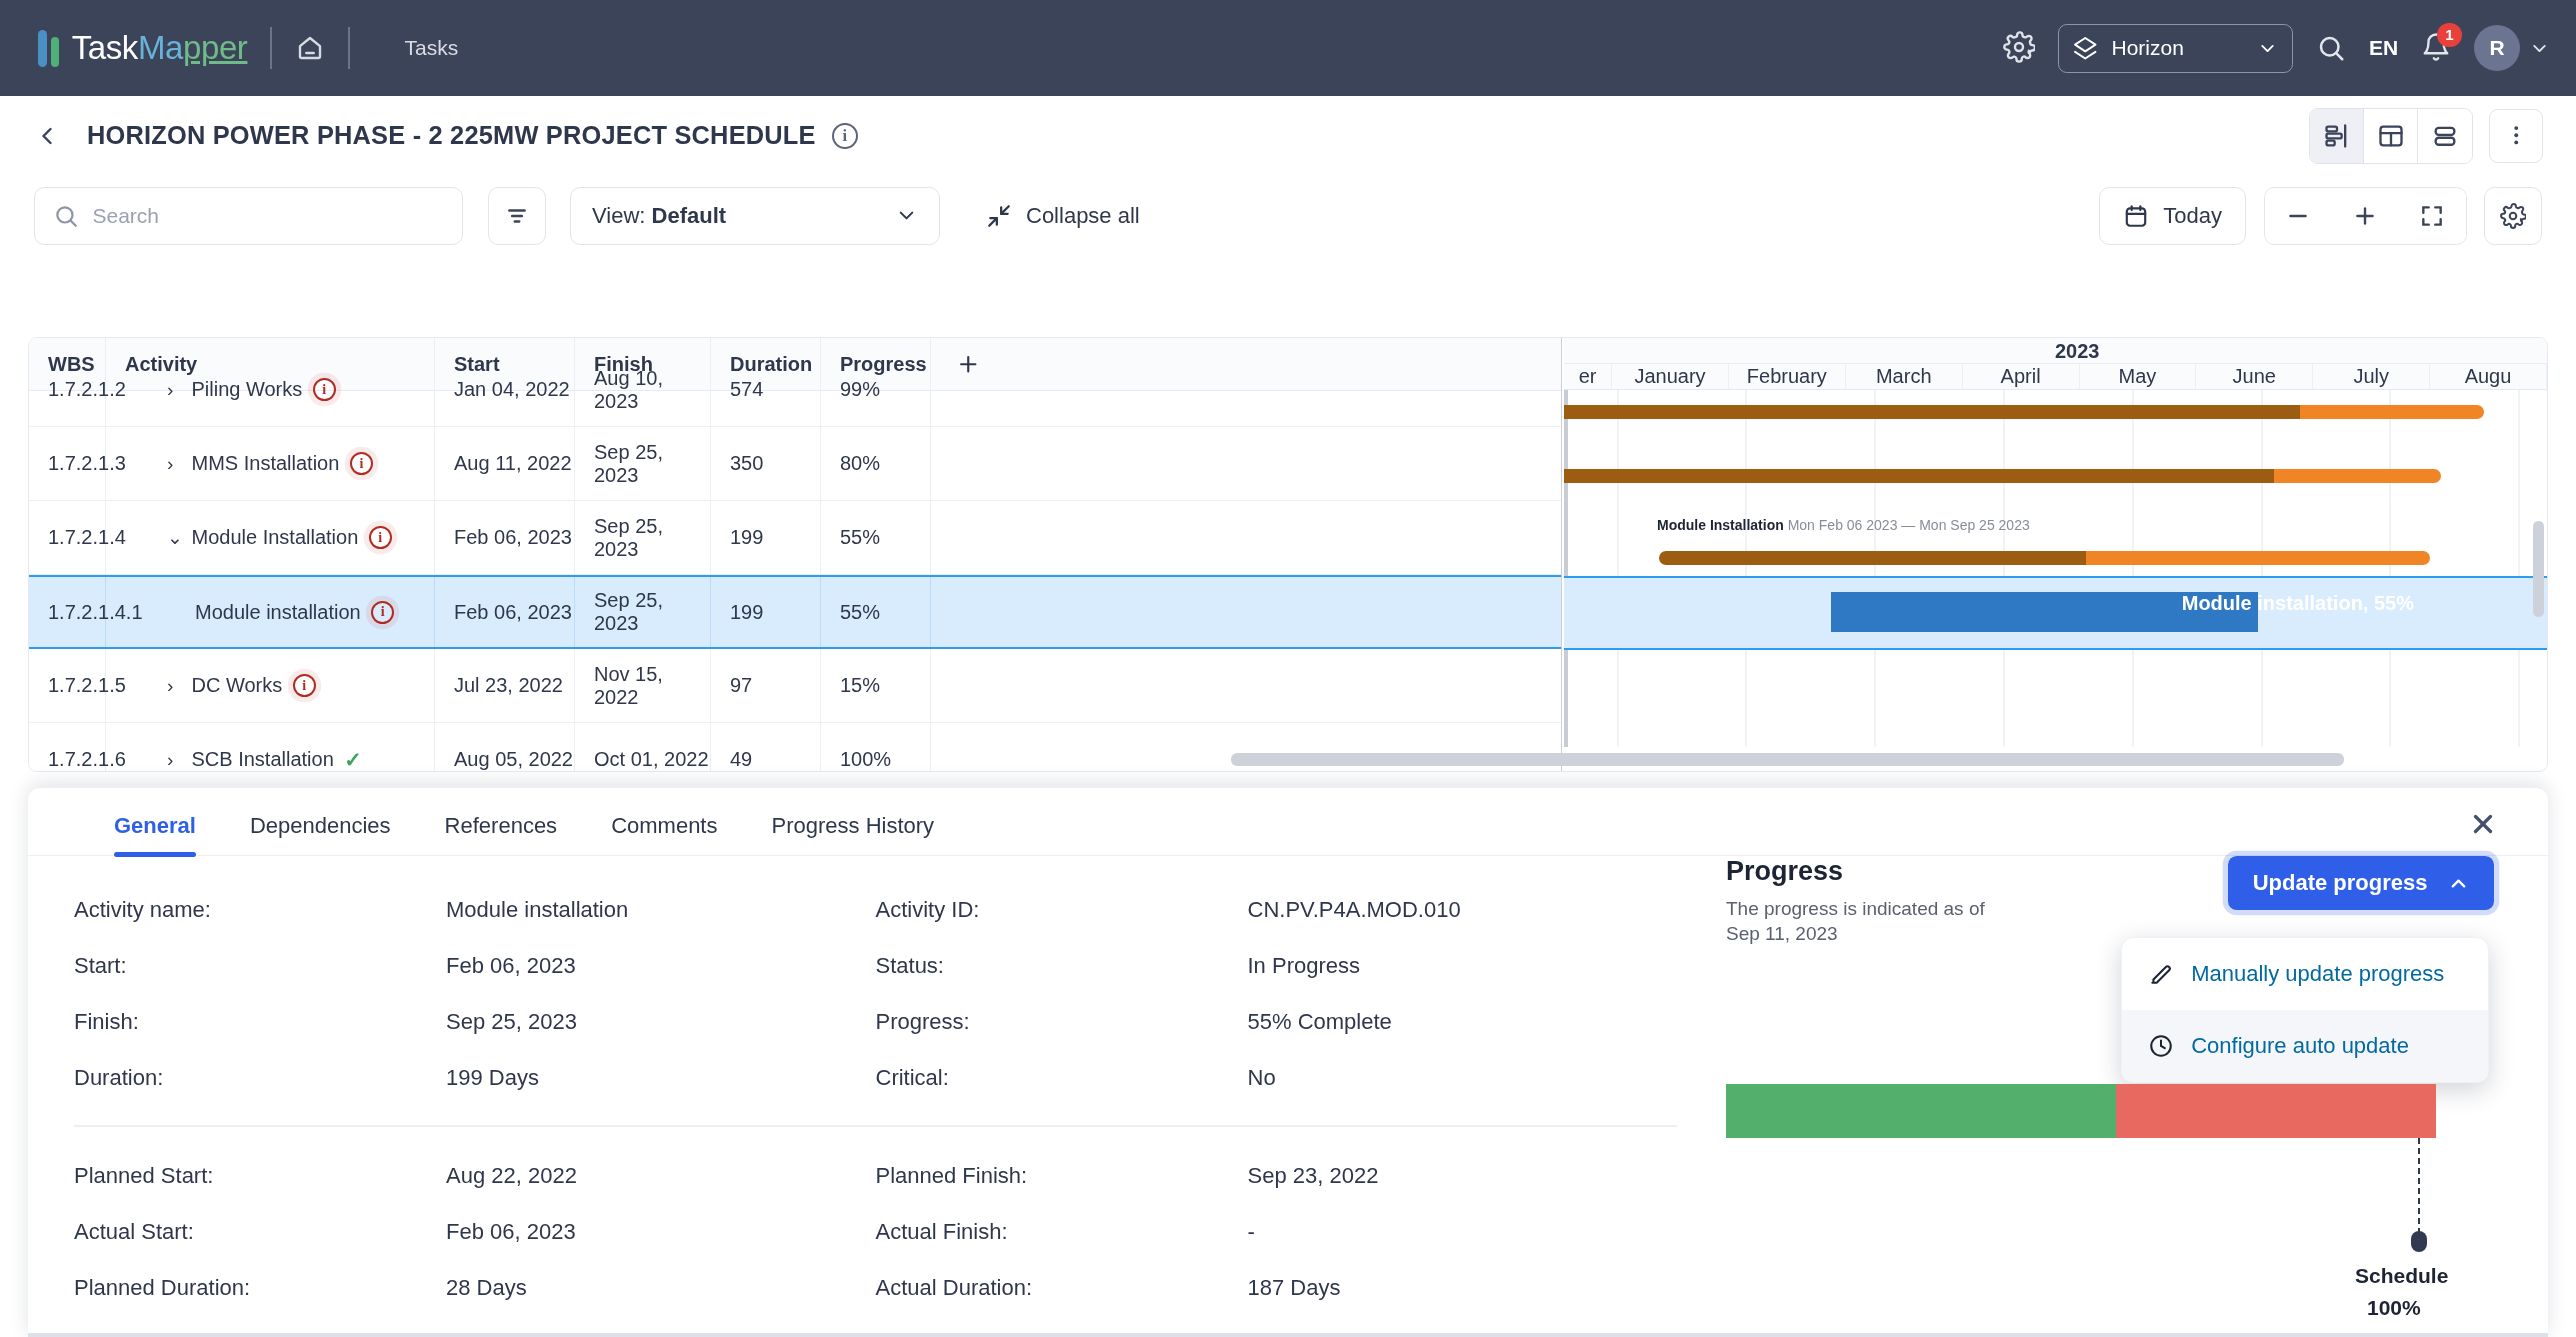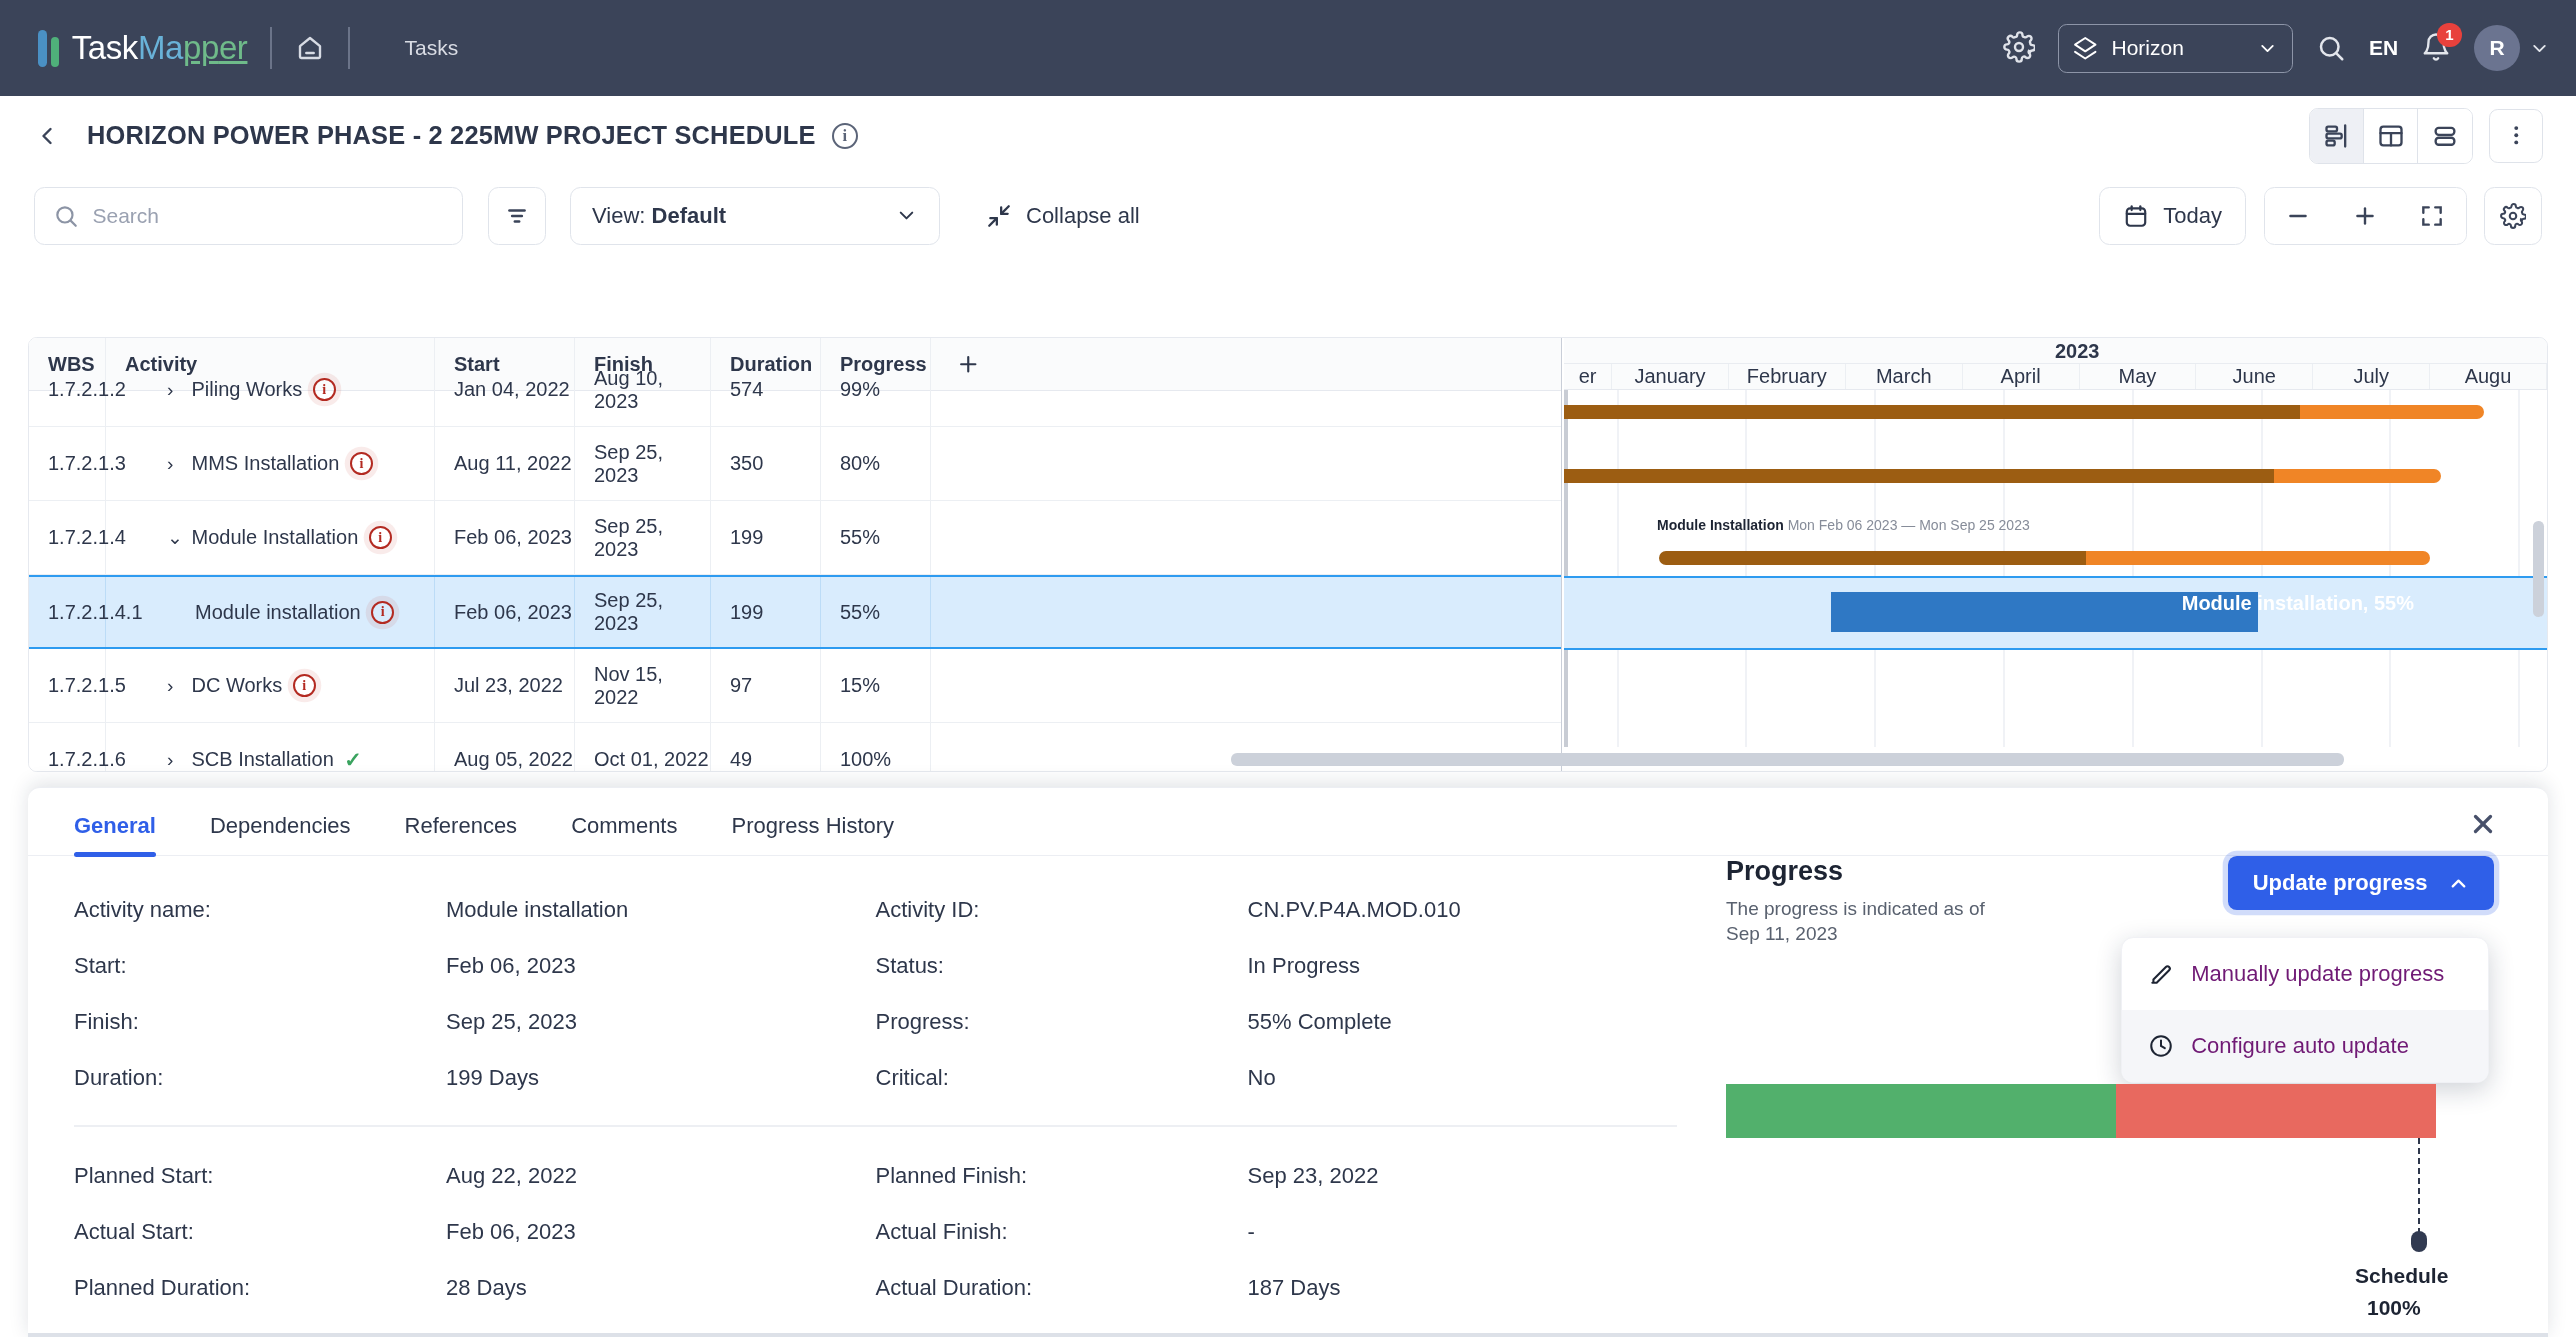--- a/index.html
+++ b/index.html
@@ -249,21 +249,21 @@
     background: #ffffff; border-radius: 12.3px 12.3px 0 0;
     box-shadow: 0 -3.5px 19px rgba(24,35,61,0.13);
     border-top: 1.8px solid #eceef3;
   }
   .tabs { display: flex; gap: 0; padding: 0 46px; height: 68px; align-items: flex-end;
           border-bottom: 1.8px solid #eceef3; position: relative; }
   .tab {
     font-size: 22px; color: #2e374b; padding: 0 0 16px 0; margin-right: 54px;
     cursor: pointer; position: relative;
   }
-  .tab.active { color: #2f5fe8; font-weight: 700; }
+  .tab.active { color: #2f5fe8; font-weight: 700; margin-left: 40px; }
   .tab.active::after {
     content: ""; position: absolute; left: 0; right: 0; bottom: -1.8px; height: 4.4px;
     background: #2f5fe8; border-radius: 2.6px;
   }
   .close-x {
     position: absolute; right: 46px; top: 16px; width: 39px; height: 39px;
     display: flex; align-items: center; justify-content: center; cursor: pointer;
     color: #47506a;
   }
   .detail-body { display: flex; padding: 26px 46px 0 46px; position: relative; }
@@ -289,21 +289,21 @@
     box-shadow: 0 0 0 5.3px rgba(47,95,232,0.22);
   }
   .dropdown {
     position: absolute; right: 5.3px; top: 81px; width: 368px;
     background: #ffffff; border-radius: 12.3px;
     box-shadow: 0 7px 26px rgba(22,33,59,0.20); overflow: hidden;
     border: 0.9px solid #f0f1f5;
   }
   .dd-item {
     display: flex; align-items: center; gap: 17.5px; height: 72px; padding: 0 26px;
-    font-size: 22px; color: #701a75; cursor: pointer;
+    font-size: 22px; color: #0369a1; cursor: pointer;
   }
   .dd-item.hl { background: #f5f6f9; }
   .progress-bars { position: absolute; left: 1698px; top: 228px; width: 768px; }
   .pbar { display: flex; height: 54px; width: 710px; }
   .pbar .green { background: #52b06c; }
   .pbar .red { background: #e8695f; }
   .sched-marker {
     position: absolute; left: 692px; top: 54px; width: 1.8px; height: 96px;
     border-left: 2.6px dashed #2e374b;
   }

